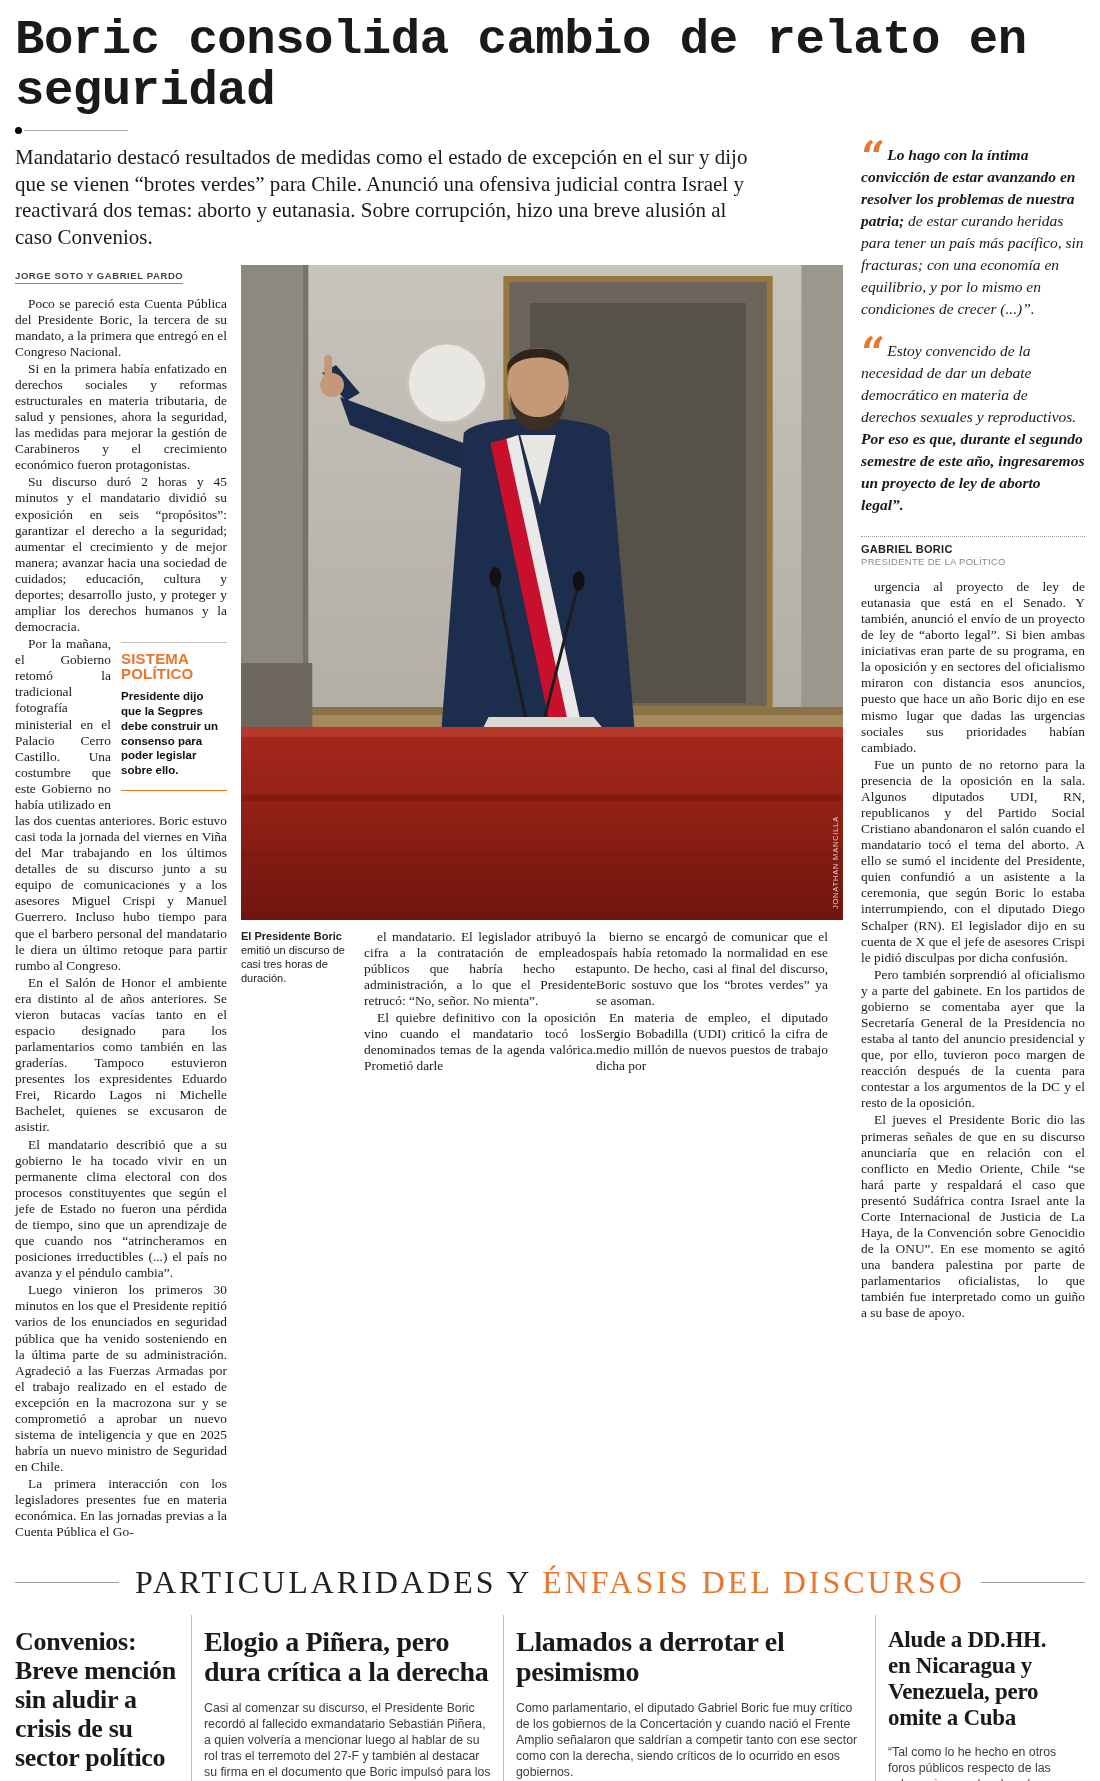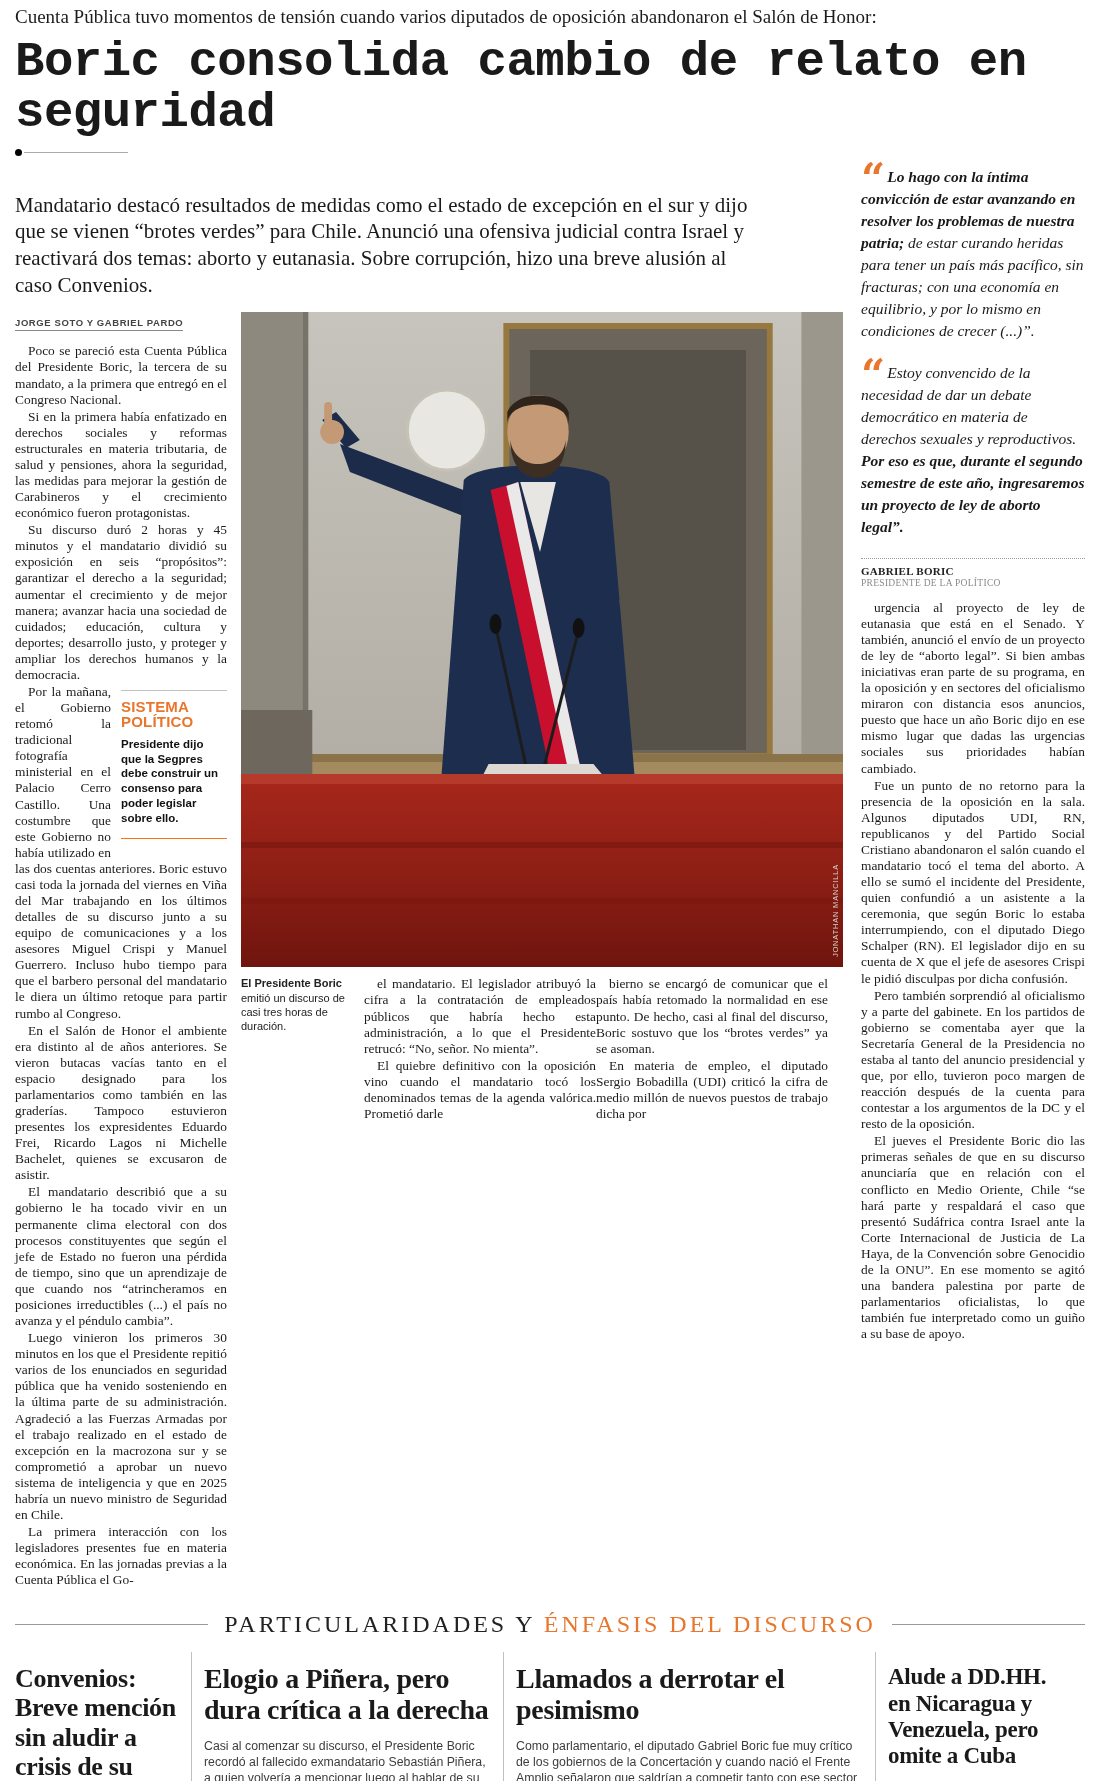--- a/index.html
+++ b/index.html
@@ -8,21 +8,21 @@
   
   .kicker{font-size:19px;line-height:1.15;color:#1c1c1c;}
   .headline{font-family:Liberation Mono, monospace;font-weight:700;font-size:49px;line-height:1.05;letter-spacing:-0.5px;margin:9px 0 4px;}
   .headline .l2{display:block;text-align:center;}
   .rule-bullet{display:flex;align-items:center;height:14px;margin:6px 0 4px;}
   .rule-bullet .dot{width:7px;height:7px;background:#000;border-radius:50%;}
   .rule-bullet .seg{width:104px;height:1px;background:#aaa;margin-left:2px;}
 
   
   .top-flex{display:flex;}
-  .left-zone{flex:0 0 828px;max-width:828px;margin-top:26px;}
+  .left-zone{flex:0 0 828px;max-width:828px;}
   .right-col{flex:1;padding-left:18px;min-width:0;}
 
   .deck{font-size:21px;line-height:1.27;margin:2px 0 14px;max-width:750px;}
 
   .article-flex{display:flex;}
   .col-narrow{flex:0 0 212px;max-width:212px;padding-right:14px;}
   .photo-zone{flex:1;min-width:0;}
 
   .byline{font-family:"Liberation Sans",sans-serif;font-weight:700;font-size:9.5px;letter-spacing:.6px;color:#444;display:inline-block;border-bottom:1px solid #888;padding-bottom:2px;margin:4px 0 12px;}
 
@@ -40,28 +40,28 @@
   .below-photo{display:flex;margin-top:9px;}
   .caption-col{flex:0 0 110px;max-width:110px;padding-right:13px;font-family:"Liberation Sans",sans-serif;font-size:11px;line-height:1.3;color:#222;}
   .caption-col .cap-b{font-weight:700;}
   .bp-col{flex:1;padding-right:15px;min-width:0;}
   .bp-col.last{padding-right:0;}
 
   
   .quote{font-size:15.5px;line-height:1.42;font-style:italic;margin:2px 0 20px;}
   .qmark{color:#e8762d;font-style:normal;font-weight:700;font-size:42px;line-height:0;vertical-align:-12px;letter-spacing:-3px;margin-right:5px;font-family:"DejaVu Serif",serif;}
   .q-bold{font-weight:700;}
-  .attr{border-top:1px dotted #9a9a9a;padding-top:6px;margin:16px 0 12px;font-family:Liberation Serif, serif;}
+  .attr{border-top:1px dotted #9a9a9a;padding-top:6px;margin:16px 0 12px;font-family:Liberation Sans, sans-serif;}
   .attr-name{font-weight:700;font-size:11px;letter-spacing:.3px;color:#222;}
   .attr-role{font-size:9.5px;letter-spacing:.3px;color:#8a8a8a;margin-top:1px;}
 
   
   .section-head{display:flex;align-items:center;gap:16px;margin:22px 0 4px;}
   .section-head .line{flex:1;height:1px;background:#9a9a9a;}
-  .section-title{font-size:24px;letter-spacing:3px;white-space:nowrap;color:#222;}
+  .section-title{font-size:32px;letter-spacing:3px;white-space:nowrap;color:#222;}
   .accent{color:#e8762d;}
 
   
   .bottom-flex{display:flex;margin-top:14px;}
   .bcol{box-sizing:border-box;padding:4px 12px 0;}
   .bcol + .bcol{border-left:1px solid #c0c0c0;}
   .bcol.c1{flex:0 0 176px;max-width:176px;padding-left:0;}
   .bcol.c2{flex:0 0 312px;max-width:312px;}
   .bcol.c3{flex:0 0 372px;max-width:372px;}
   .bcol.c4{flex:1;min-width:0;}
@@ -70,21 +70,20 @@
   .c1 .bhead{font-size:26px;line-height:1.12;}
   .c4 .bhead{font-size:23px;line-height:1.14;}
 
   .bsans p{font-family:"Liberation Sans",sans-serif;font-size:12.3px;line-height:1.3;color:#3d3d3d;margin:0 0 3px;}
 </style>
 </head>
 <body>
 
 <div class="page">
 
-  <div class="kicker">Cuenta Pública tuvo momentos de tensión cuando varios diputados de oposición abandonaron el Salón de Honor:</div>
   <h1 class="headline"><span>Boric consolida cambio de relato en seguridad</span></h1>
   <div class="rule-bullet">
       <span class="dot"></span>
       <span class="seg"></span>
     </div>
 
   <div class="top-flex">
 
     <div class="left-zone">
       <div class="deck">Mandatario destacó resultados de medidas como el estado de excepción en el sur y dijo que se vienen “brotes verdes” para Chile. Anunció una ofensiva judicial contra Israel y reactivará dos temas: aborto y eutanasia. Sobre corrupción, hizo una breve alusión al caso Convenios.</div>

